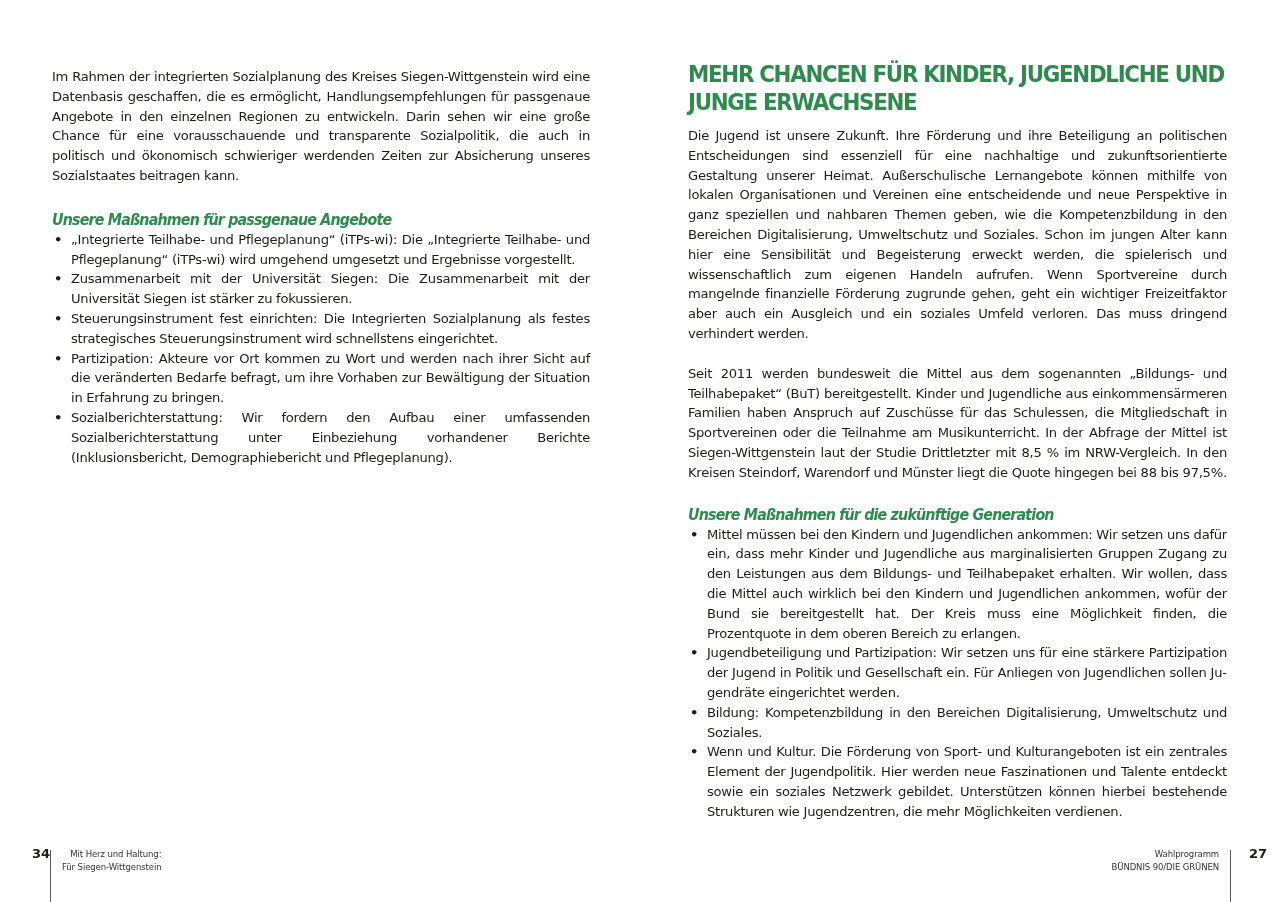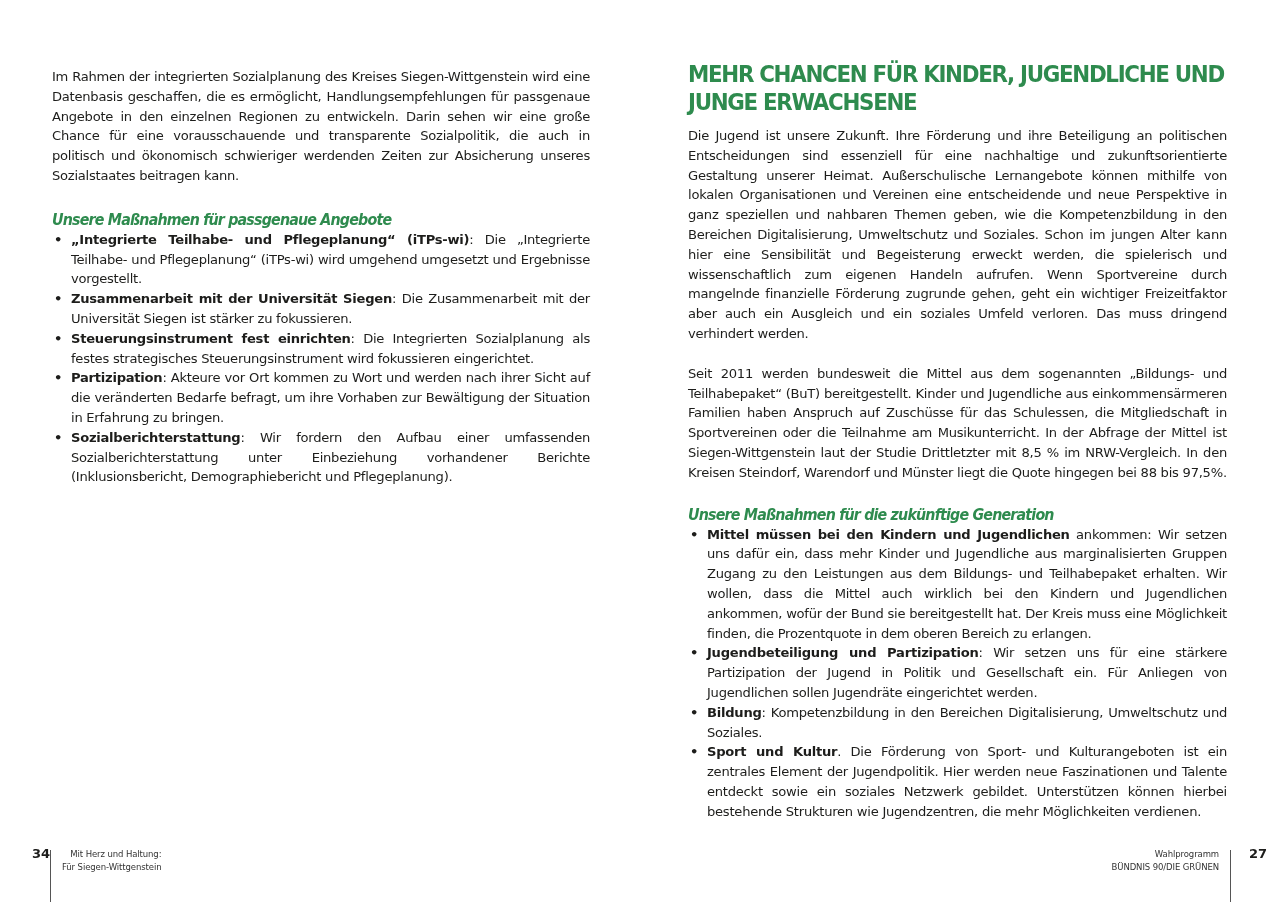--- a/index.html
+++ b/index.html
@@ -74,21 +74,21 @@
       position: relative;
       padding-left: 19px;
       text-align: justify;
     }
     ul.bullets li .dot {
       position: absolute;
       left: 2px;
       top: 0;
       font-weight: bold;
     }
-    strong { font-weight: bold; }
+    strong { font-weight: normal; }
 
     .footer-num {
       position: absolute;
       top: 846px;
       font-size: 13px;
       font-weight: bold;
       color: #1d1d1b;
     }
     .footer-line {
       position: absolute;
@@ -125,21 +125,21 @@
       <li>
         <span class="dot">•</span>
         <strong>„Integrierte Teilhabe- und Pflegeplanung“ (iTPs-wi)</strong><span>: Die „Integrierte Teilhabe- und Pflegeplanung“ (iTPs-wi) wird umgehend umgesetzt und Ergebnisse vorgestellt.</span>
       </li>
       <li>
         <span class="dot">•</span>
         <strong>Zusammenarbeit mit der Universität Siegen</strong><span>: Die Zusammenarbeit mit der Universität Siegen ist stärker zu fokussieren.</span>
       </li>
       <li>
         <span class="dot">•</span>
-        <strong>Steuerungsinstrument fest einrichten</strong><span>: Die Integrierten Sozialplanung als festes stra­tegisches Steuerungsinstrument wird fokussieren eingerichtet.</span>
+        <strong>Steuerungsinstrument fest einrichten</strong><span>: Die Integrierten Sozialplanung als festes stra­tegisches Steuerungsinstrument wird schnellstens eingerichtet.</span>
       </li>
       <li>
         <span class="dot">•</span>
         <strong>Partizipation</strong><span>: Akteure vor Ort kommen zu Wort und werden nach ihrer Sicht auf die veränderten Bedarfe befragt, um ihre Vorhaben zur Bewältigung der Situation in Er­fahrung zu bringen.</span>
       </li>
       <li>
         <span class="dot">•</span>
         <strong>Sozialberichterstattung</strong><span>: Wir fordern den Aufbau einer umfassenden Sozialberichter­stattung unter Einbeziehung vorhandener Berichte (Inklusionsbericht, Demographie­bericht und Pflegeplanung).</span>
       </li>
     </ul>
@@ -172,21 +172,21 @@
       <li>
         <span class="dot">•</span>
         <strong>Jugendbeteiligung und Partizipation</strong><span>: Wir setzen uns für eine stärkere Partizipation der Jugend in Politik und Gesellschaft ein. Für Anliegen von Jugendlichen sollen Ju­gendräte eingerichtet werden.</span>
       </li>
       <li>
         <span class="dot">•</span>
         <strong>Bildung</strong><span>: Kompetenzbildung in den Bereichen Digitalisierung, Umweltschutz und So­ziales.</span>
       </li>
       <li>
         <span class="dot">•</span>
-        <strong>Sport und Kultur</strong><span>. Die Förderung von Sport- und Kulturangeboten ist ein zentrales Element der Jugendpolitik. Hier werden neue Faszinationen und Talente entdeckt so­wie ein soziales Netzwerk gebildet. Unterstützen können hierbei bestehende Struk­turen wie Jugendzentren, die mehr Möglichkeiten verdienen.</span>
+        <strong>Wenn und Kultur</strong><span>. Die Förderung von Sport- und Kulturangeboten ist ein zentrales Element der Jugendpolitik. Hier werden neue Faszinationen und Talente entdeckt so­wie ein soziales Netzwerk gebildet. Unterstützen können hierbei bestehende Struk­turen wie Jugendzentren, die mehr Möglichkeiten verdienen.</span>
       </li>
     </ul>
   </div>
 
   <div class="footer-text">
     <div>Wahlprogramm</div>
     <div>BÜNDNIS 90/DIE GRÜNEN</div>
   </div>
   <div class="footer-line"></div>
   <div class="footer-num">27</div>

